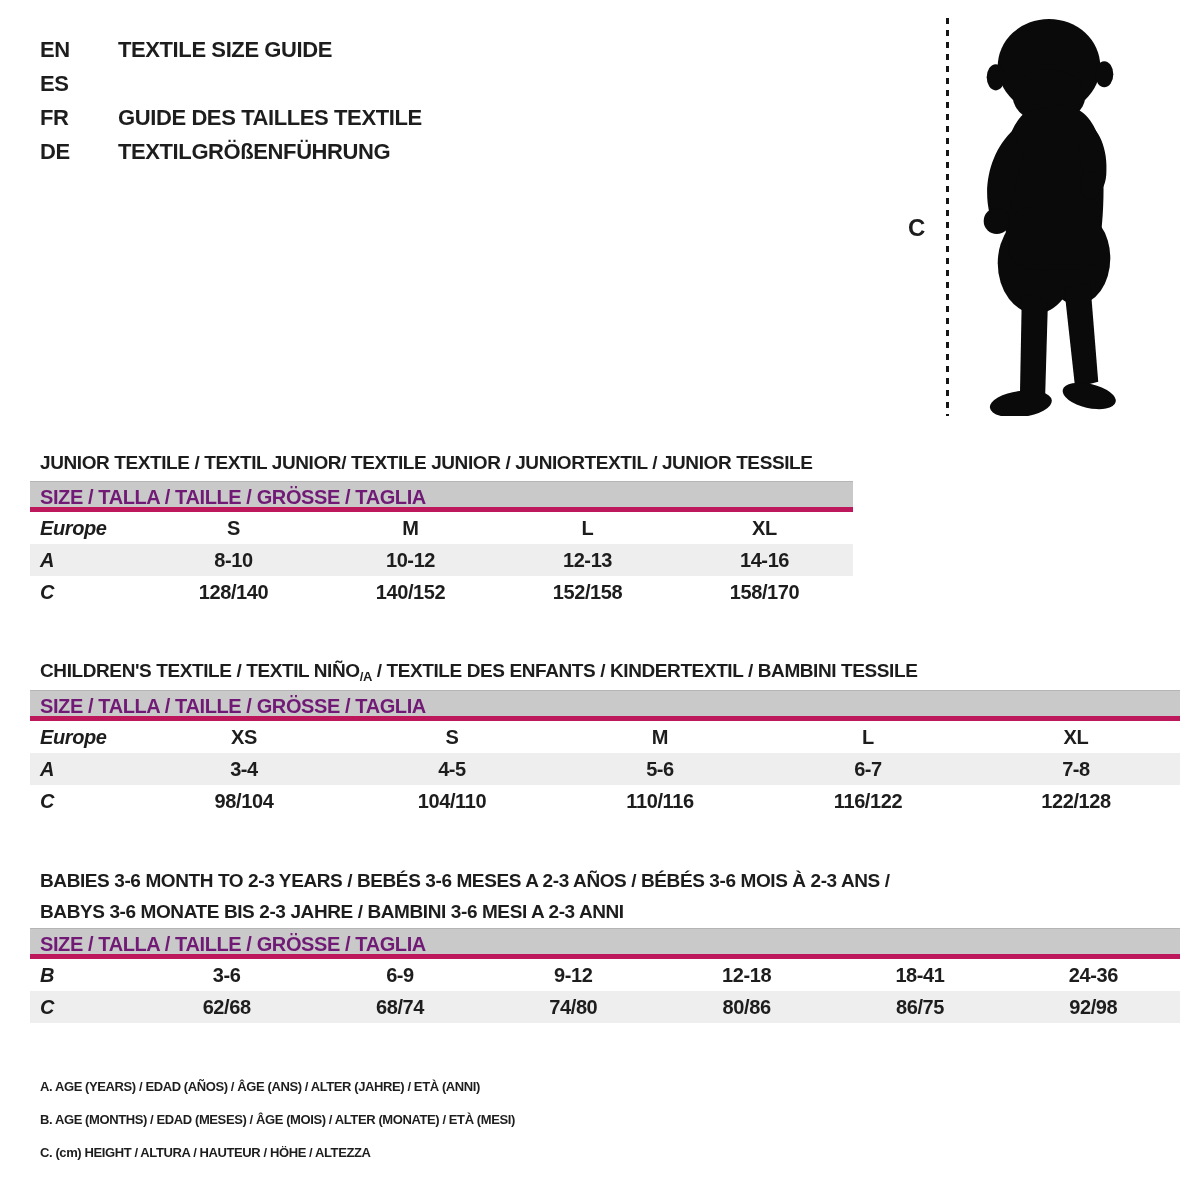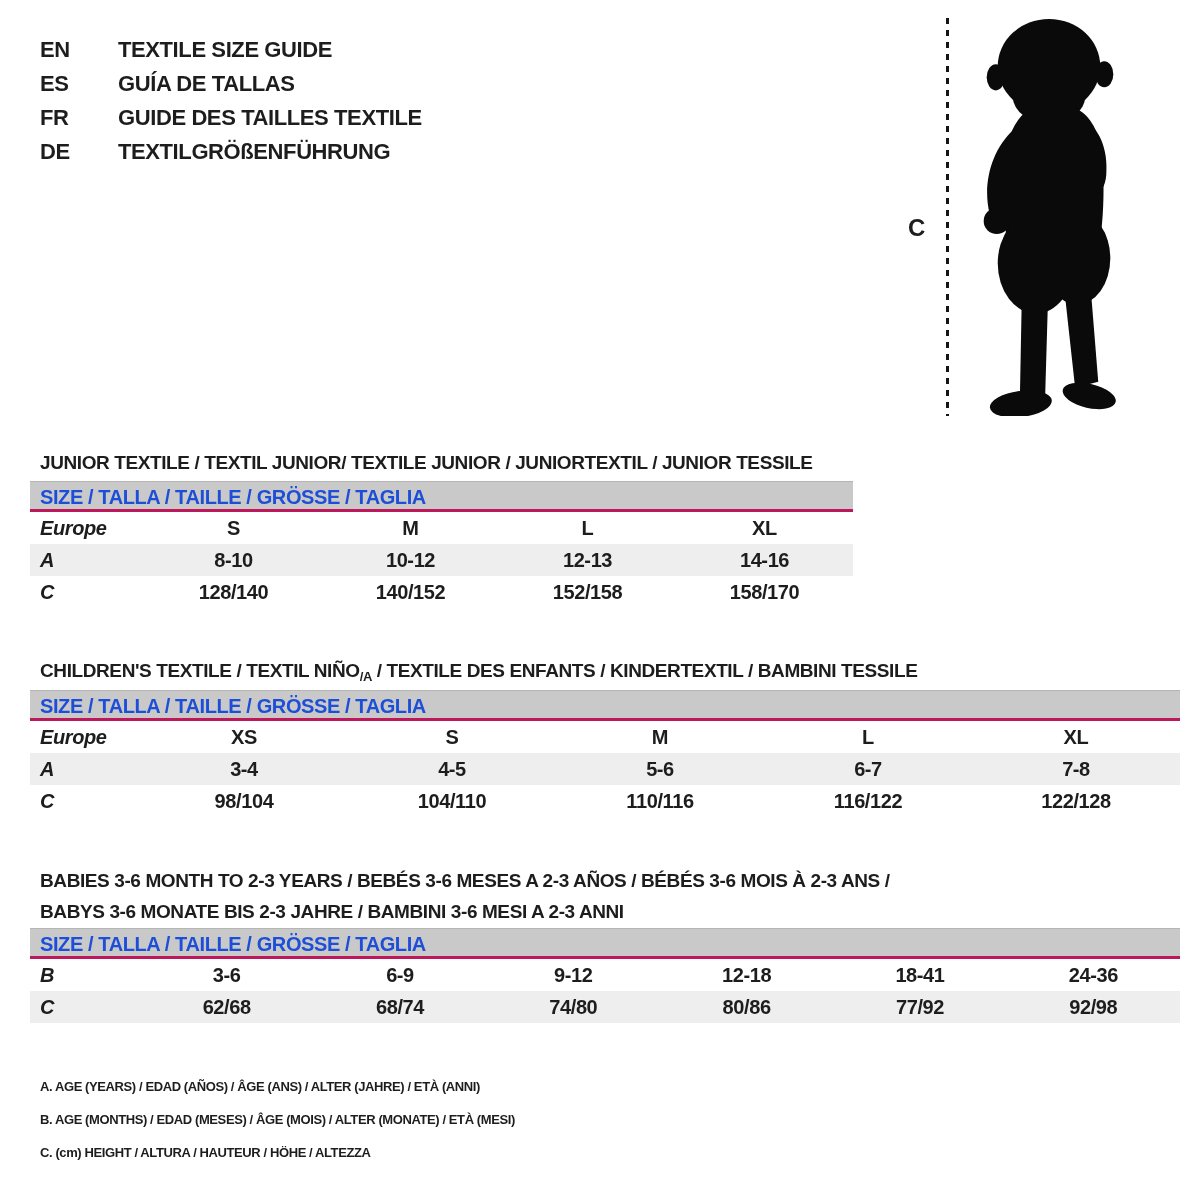--- a/index.html
+++ b/index.html
@@ -24,23 +24,23 @@
   .title-junior{top:436px;}
   .title-children{top:644px;}
   .title-babies{top:849px;line-height:31px;}
   .title-sub{font-size:13px;vertical-align:-4px;font-weight:700;}
   
   .tbl{position:absolute;left:30px;font-size:20px;}
   .t1{top:481px;width:823px;}
   .t2{top:690px;width:1150px;}
   .t3{top:928px;width:1150px;}
   .tbar{
-    height:31px;line-height:31px;background:#c9c9c9;color:#1d4ed8;
+    height:31px;line-height:31px;background:#c9c9c9;color:#701a75;
     font-weight:700;padding-left:10px;box-sizing:border-box;
-    border-top:1px solid #b5b5b5;border-bottom:3px solid #be185d;
+    border-top:1px solid #b5b5b5;border-bottom:5px solid #be185d;
   }
   .trow{display:flex;height:32px;align-items:center;}
   .trow.alt{background:#eeeeee;}
   .tlabel{padding-left:10px;font-weight:700;box-sizing:border-box;font-style:italic;}
   .t1 .tlabel{width:115px;}
   .t2 .tlabel,.t3 .tlabel{width:110px;}
   .tval{flex:1;text-align:center;font-weight:700;}
   .thead .tlabel,.thead .tval{font-weight:700;}
   
   .legend{position:absolute;left:40px;top:1070px;font-size:13px;font-weight:700;line-height:33px;}
@@ -51,21 +51,20 @@
 
 <div class="page">
 
   <div class="lang-header">
     <div class="lang-row">
       <span class="lang-code">EN</span>
       <span class="lang-title">TEXTILE SIZE GUIDE</span>
     </div>
     <div class="lang-row">
       <span class="lang-code">ES</span>
-      <span class="lang-title">GUÍA DE TALLAS</span>
     </div>
     <div class="lang-row">
       <span class="lang-code">FR</span>
       <span class="lang-title">GUIDE DES TAILLES TEXTILE</span>
     </div>
     <div class="lang-row">
       <span class="lang-code">DE</span>
       <span class="lang-title">TEXTILGRÖßENFÜHRUNG</span>
     </div>
   </div>
@@ -162,21 +161,21 @@
       <span class="tval">12-18</span>
       <span class="tval">18-41</span>
       <span class="tval">24-36</span>
     </div>
     <div class="trow alt">
       <span class="tlabel">C</span>
       <span class="tval">62/68</span>
       <span class="tval">68/74</span>
       <span class="tval">74/80</span>
       <span class="tval">80/86</span>
-      <span class="tval">77/92</span>
+      <span class="tval">86/75</span>
       <span class="tval">92/98</span>
     </div>
   </div>
 
   <div class="legend">
     <div>A. AGE (YEARS) / EDAD (AÑOS) / ÂGE (ANS) / ALTER (JAHRE) / ETÀ (ANNI)</div>
     <div>B. AGE (MONTHS) / EDAD (MESES) / ÂGE (MOIS) / ALTER (MONATE) / ETÀ (MESI)</div>
     <div>C. (cm) HEIGHT / ALTURA / HAUTEUR / HÖHE / ALTEZZA</div>
   </div>
 

